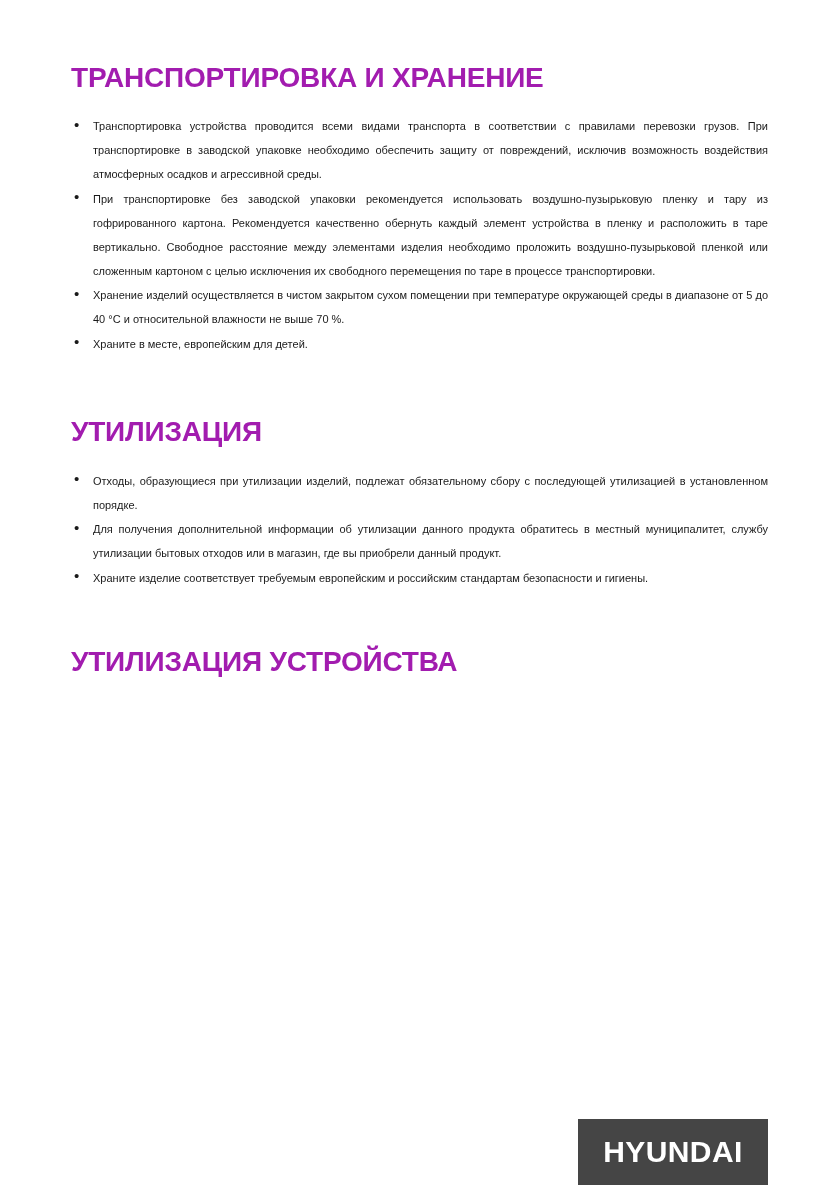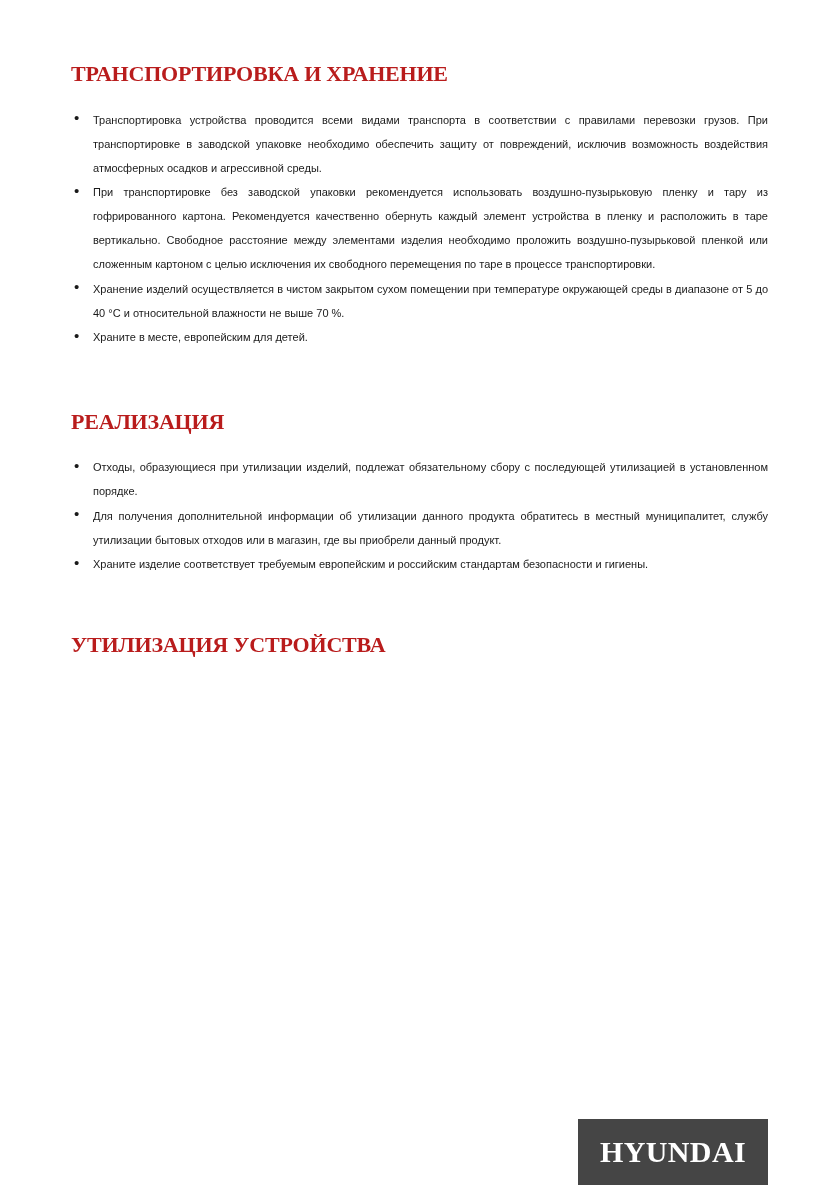--- a/index.html
+++ b/index.html
@@ -17,25 +17,25 @@
     color: #1a1a1a;
     box-sizing: border-box;
   }
   .content {
     position: absolute;
     left: 71px;
     top: 62px;
     width: 697px;
   }
   h1.section-heading {
-    font-family: Liberation Serif, serif;
-    font-size: 22px;
+    font-family: Liberation Sans, sans-serif;
+    font-size: 28px;
     font-weight: 800;
     letter-spacing: -0.2px;
-    color: #b91c1c;
+    color: #a21caf;
     margin: 0;
     padding: 0;
     line-height: 1.12;
     text-transform: none;
     -webkit-font-smoothing: antialiased;
   }
   .section-block {
     margin: 0;
     padding: 0;
   }
@@ -83,21 +83,21 @@
     top: 1119px;
     width: 190px;
     height: 66px;
     background: #454545;
     display: flex;
     align-items: center;
     justify-content: center;
   }
   .logo-box .logo-text {
     color: #ffffff;
-    font-family: Liberation Serif, serif;
+    font-family: Liberation Sans, sans-serif;
     font-size: 30px;
     font-weight: 700;
     letter-spacing: 0.4px;
     line-height: 1;
   }
 </style>
 </head>
 <body>
 
 <div class="page">
@@ -119,21 +119,21 @@
         </li>
         <li>
           <span>Храните в месте, европейским для детей.</span>
         </li>
       </ul>
     </div>
 
     <div class="section-gap-2"></div>
 
     <div class="section-block">
-      <h1 class="section-heading">РЕАЛИЗАЦИЯ</h1>
+      <h1 class="section-heading">УТИЛИЗАЦИЯ</h1>
       <div class="section-gap-1"></div>
       <ul class="bullets">
         <li>
           <span>Отходы, образующиеся при утилизации изделий, подлежат обязательному сбору с последующей утилизацией в установленном порядке.</span>
         </li>
         <li>
           <span>Для получения дополнительной информации об утилизации данного продукта обратитесь в местный муниципалитет, службу утилизации бытовых отходов или в магазин, где вы приобрели данный продукт.</span>
         </li>
         <li>
           <span>Храните изделие соответствует требуемым европейским и российским стандартам безопасности и гигиены.</span>

